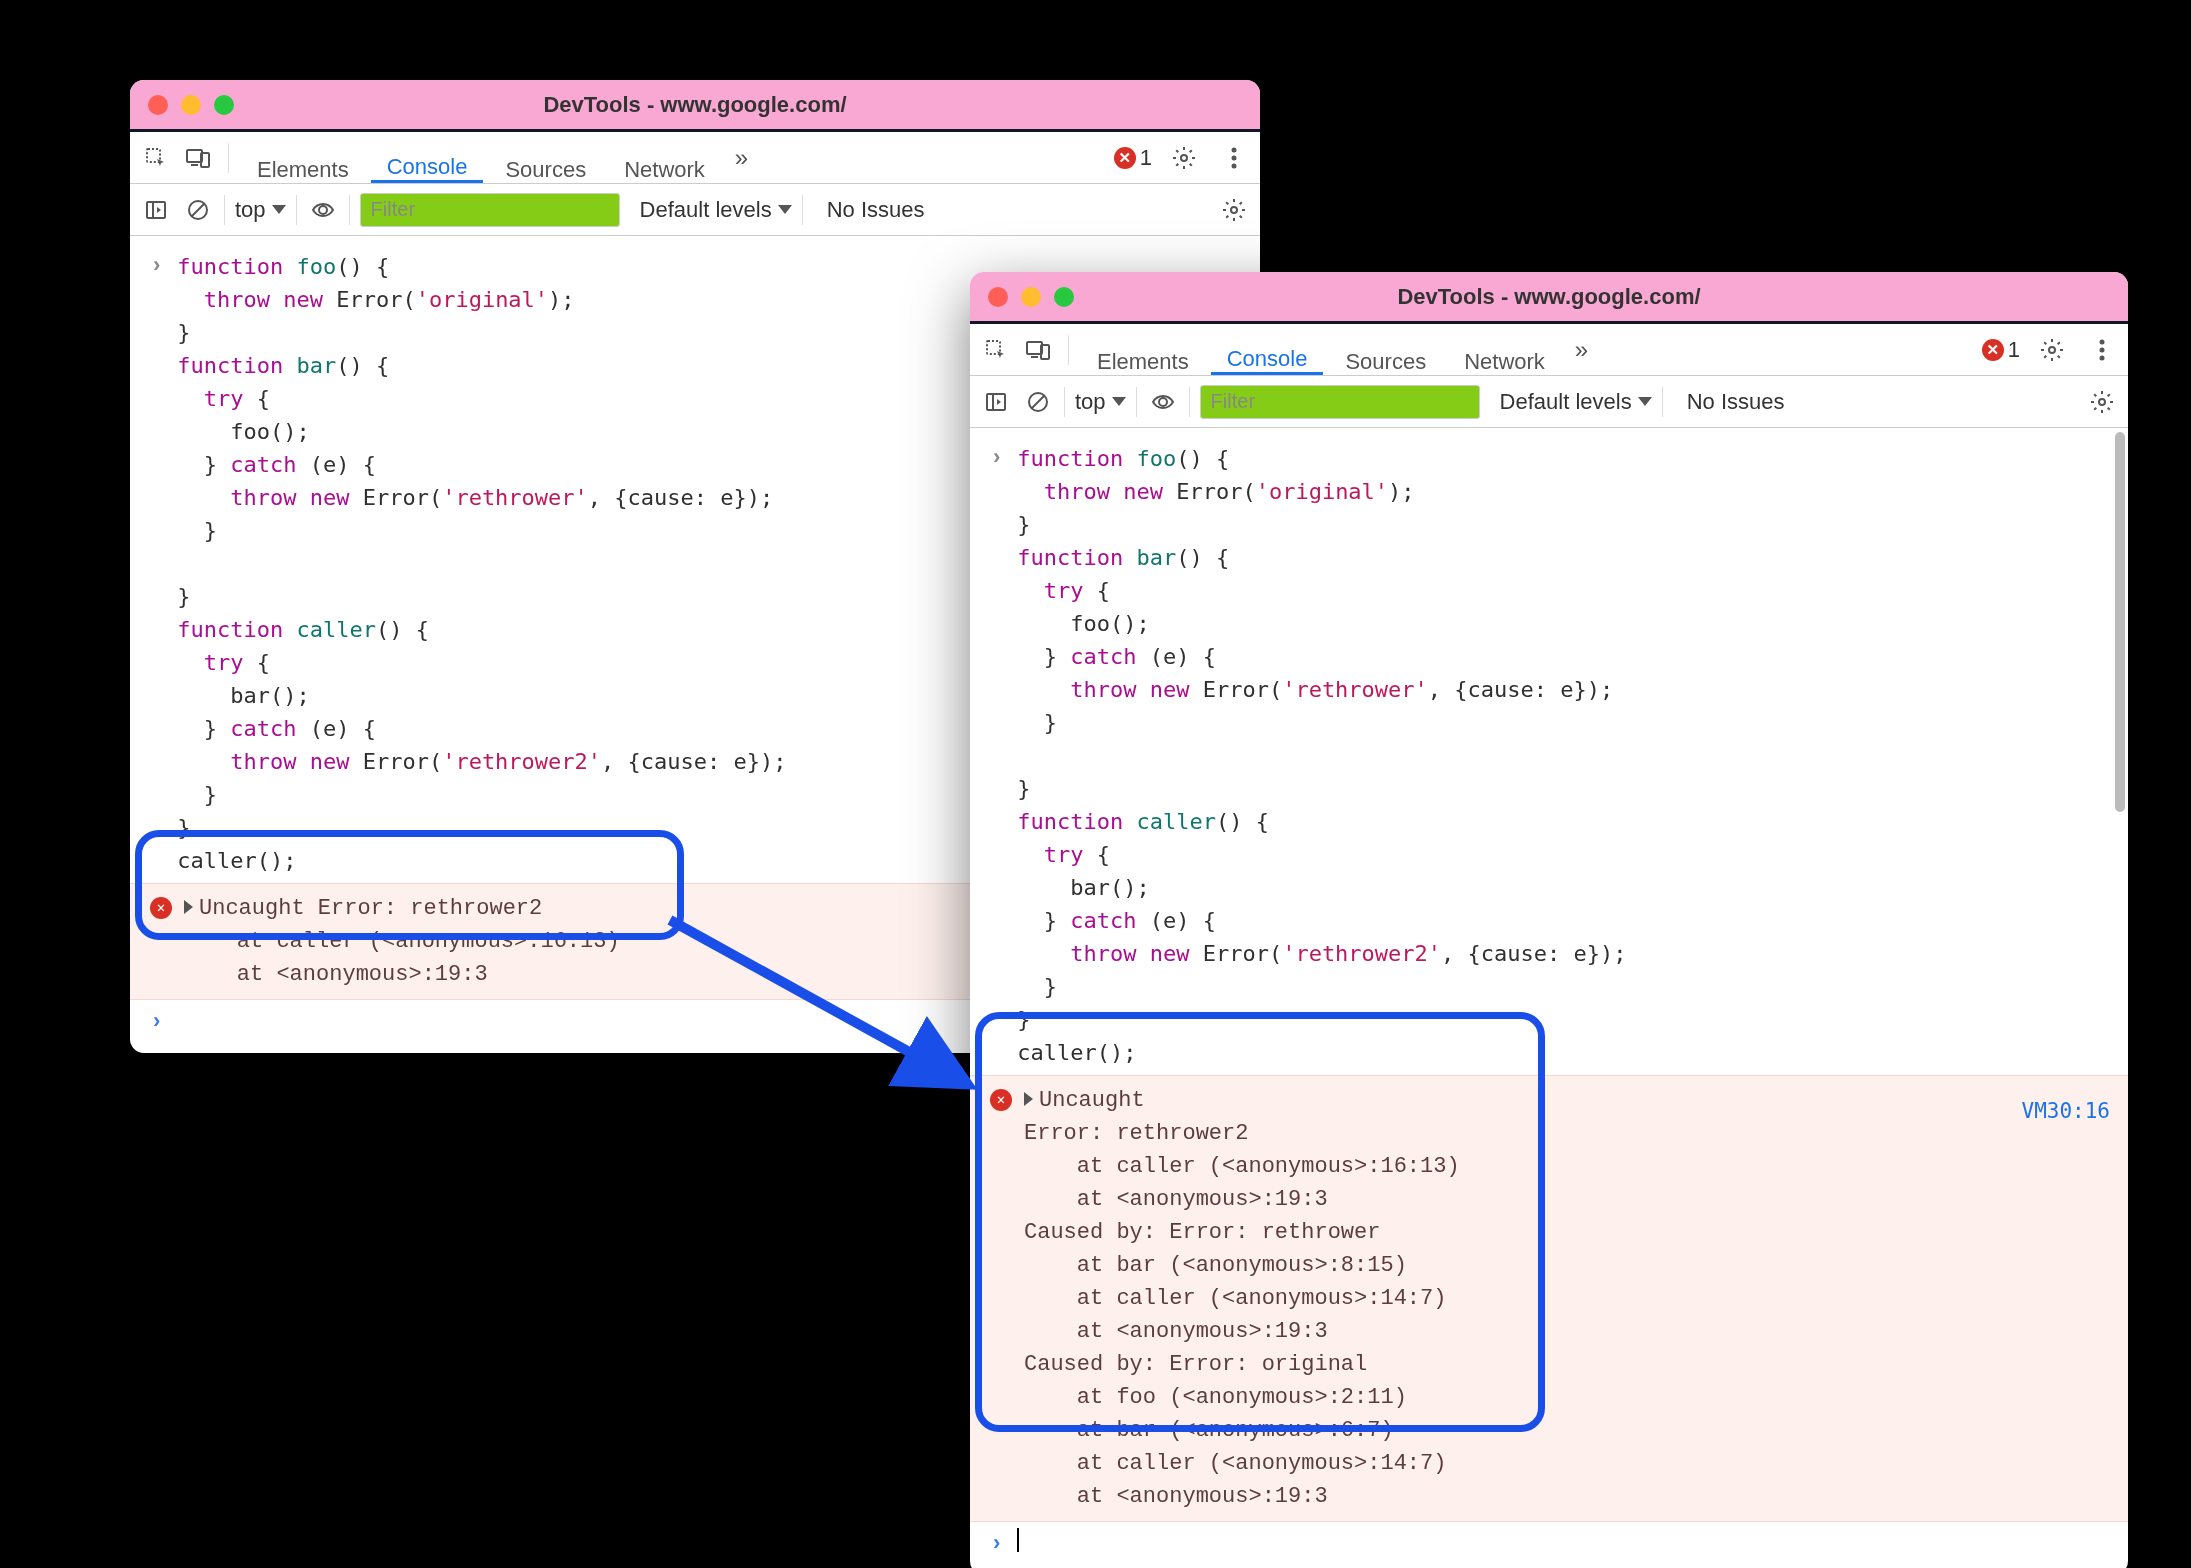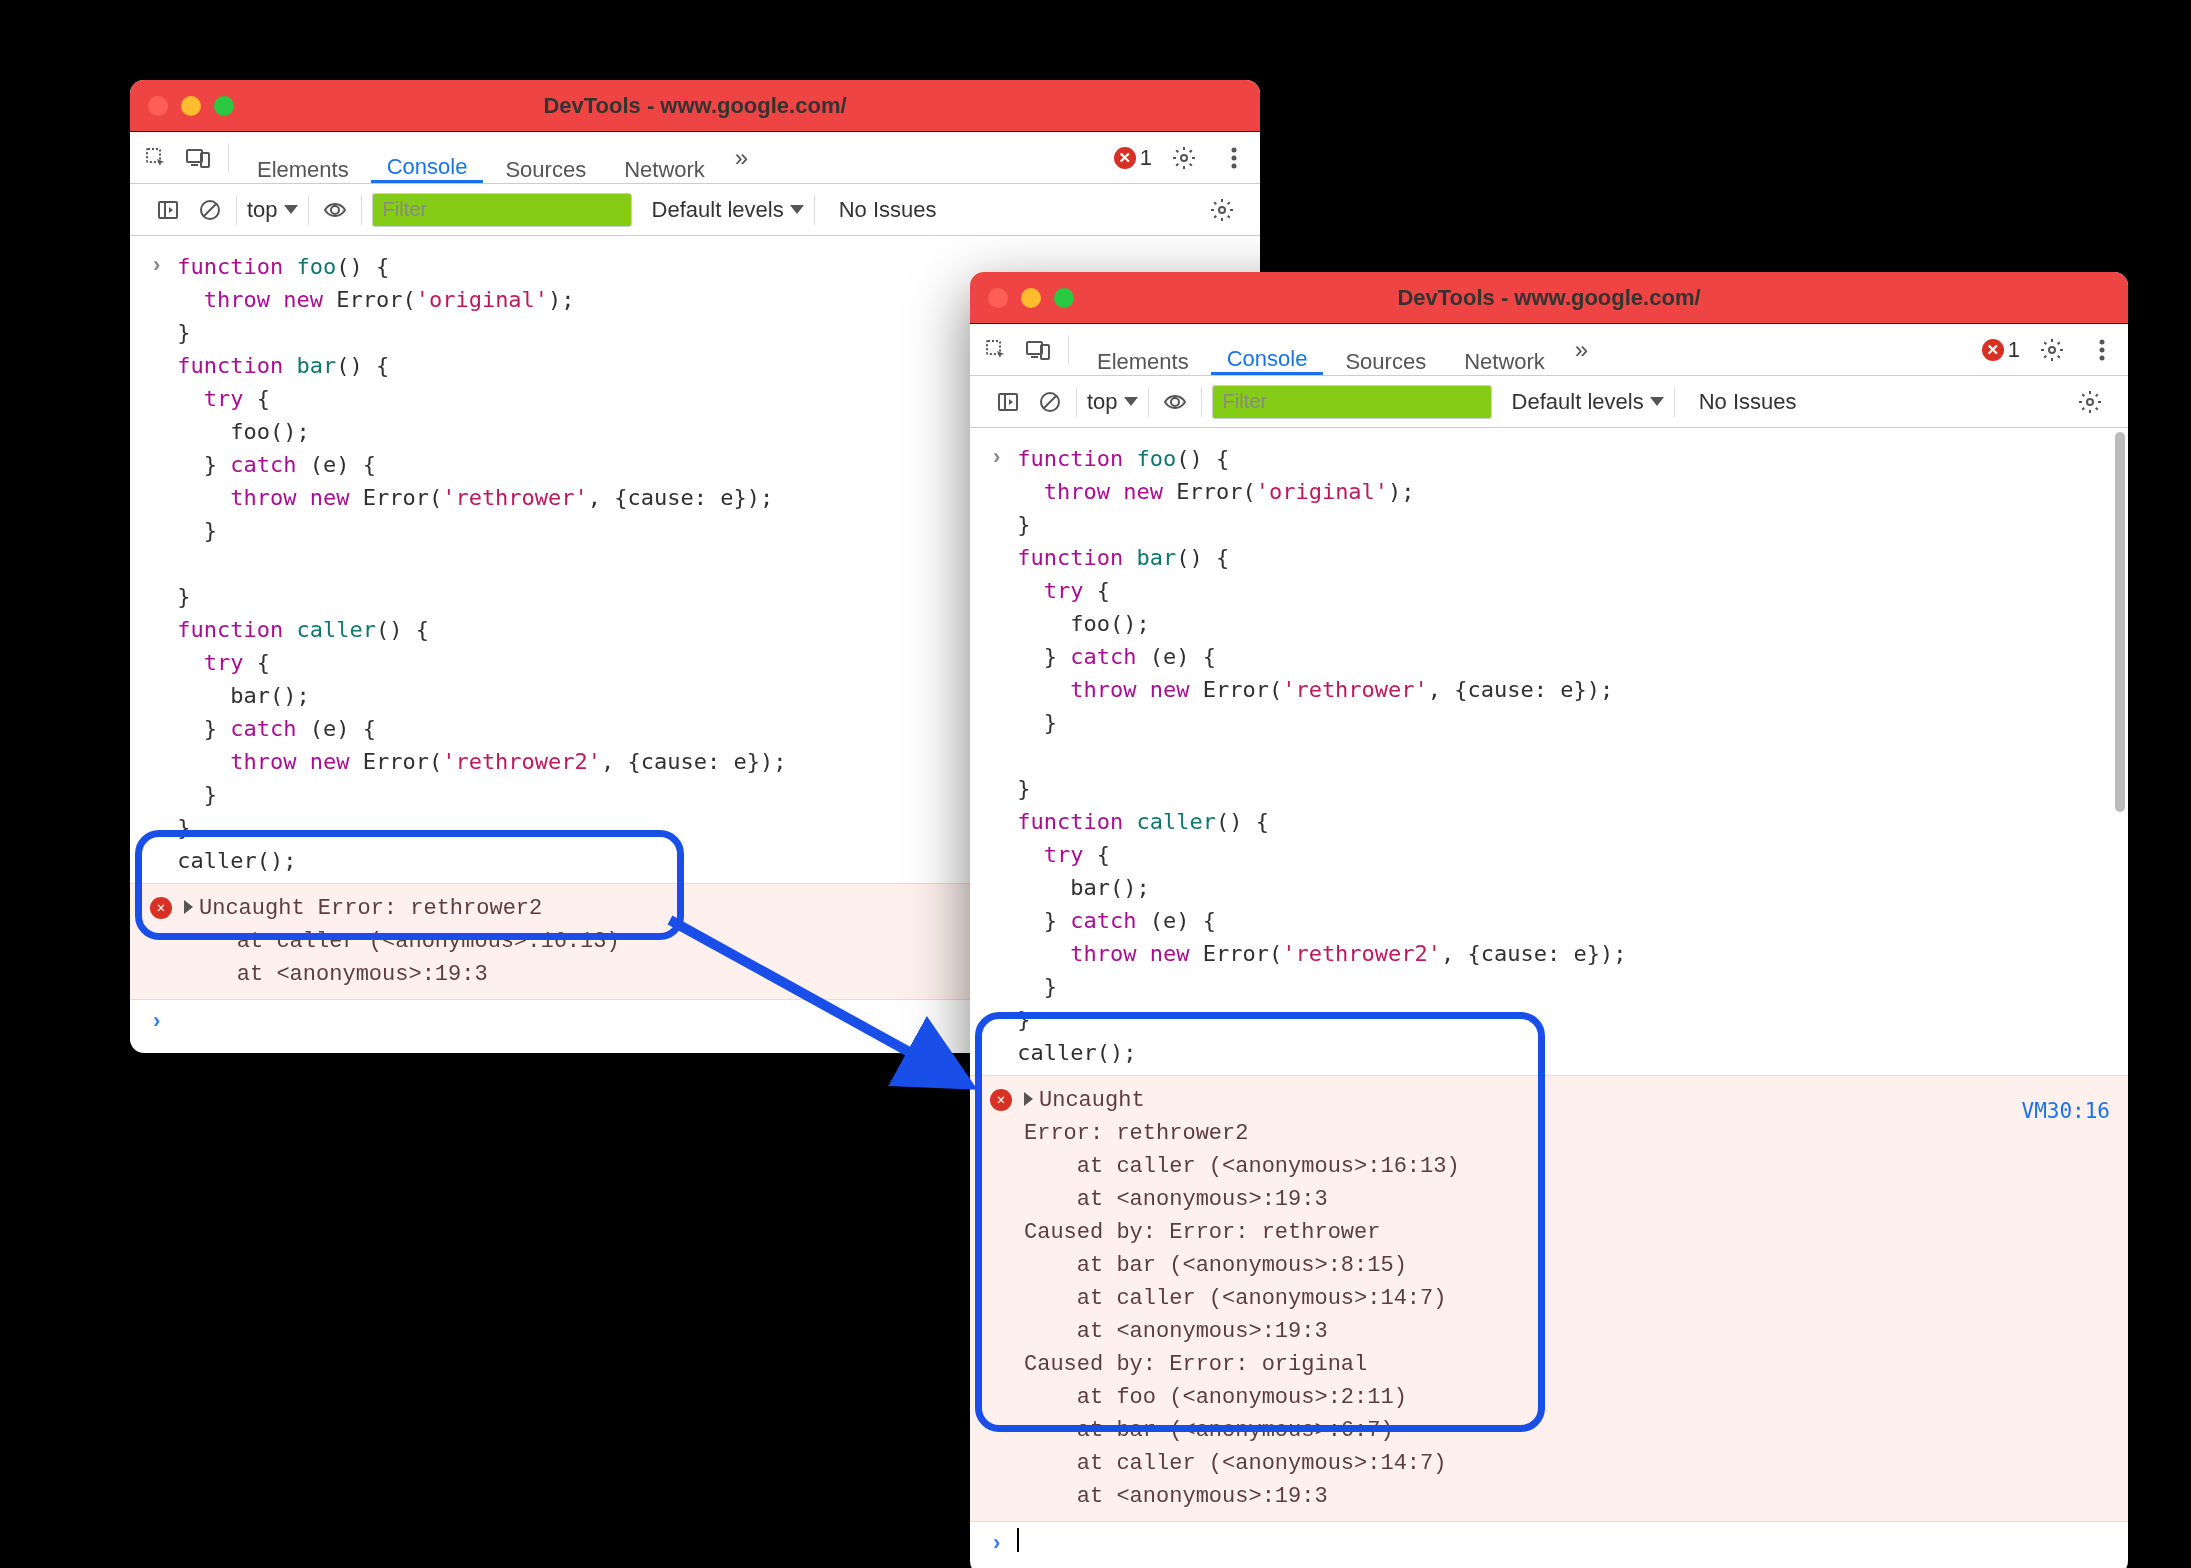--- a/index.html
+++ b/index.html
@@ -12,22 +12,22 @@
   }
   .window {
     position: absolute;
     background: #fff;
     border-radius: 14px;
     box-shadow: 0 20px 60px rgba(0,0,0,0.5);
     overflow: hidden;
   }
   .titlebar {
     height: 52px;
-    background: #ef4444;
-    border-bottom: 1px solid #0f172a;
+    background: #f9a8d4;
+    border-bottom: 3px solid #0f172a;
     display: flex;
     align-items: center;
     padding: 0 18px;
     position: relative;
   }
   .traffic-lights {
     display: flex;
     gap: 13px;
   }
   .tl { width: 20px; height: 20px; border-radius: 50%; }
@@ -94,21 +94,21 @@
     color: #fff;
     display: flex; align-items: center; justify-content: center;
     font-size: 15px;
     font-weight: bold;
   }
   .toolbar {
     height: 52px;
     display: flex;
     align-items: center;
     border-bottom: 1px solid #ccc;
-    padding: 0 22px;
+    padding: 0 10px;
     gap: 10px;
     font-size: 22px;
     color: #333;
   }
   .toolbar .icon-btn {
     width: 32px; height: 32px;
     display: flex; align-items: center; justify-content: center;
     cursor: pointer;
     color: #555;
   }

